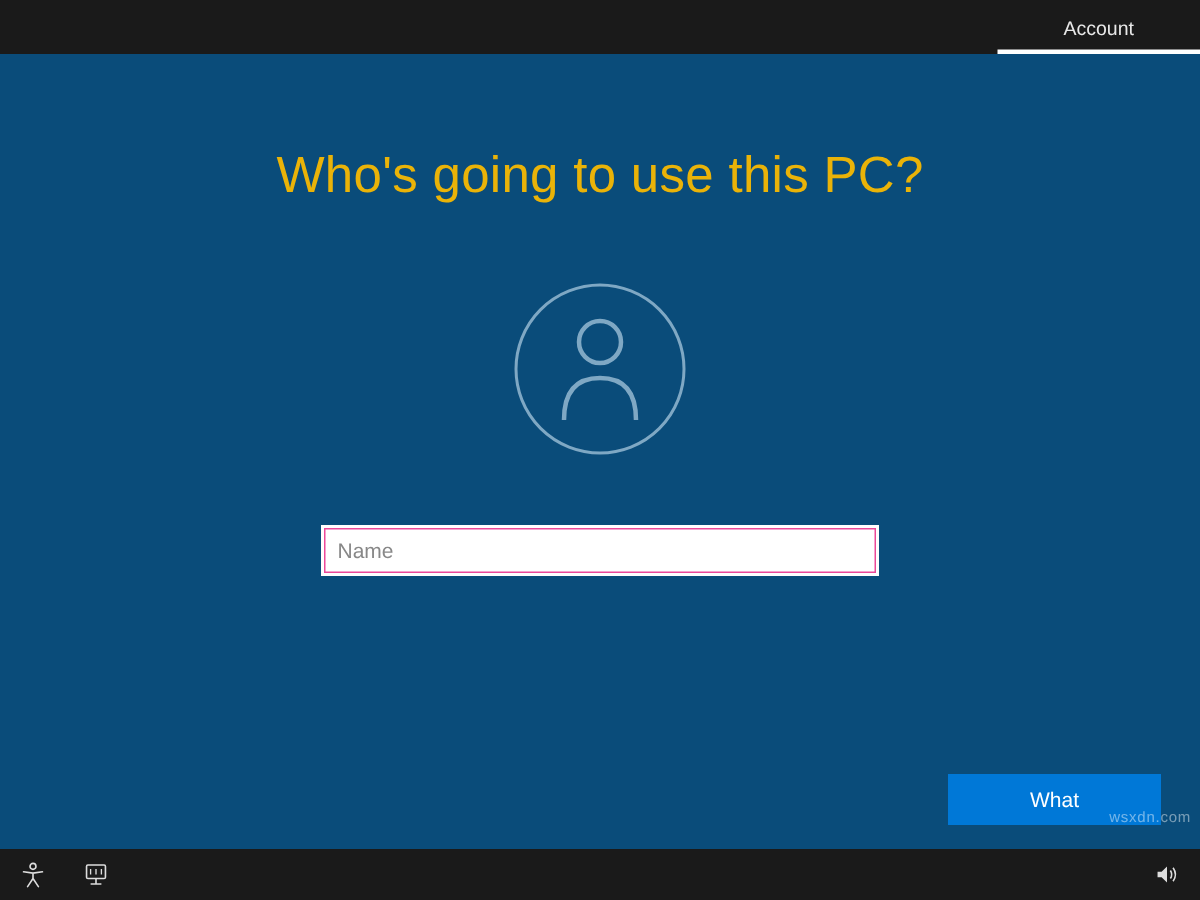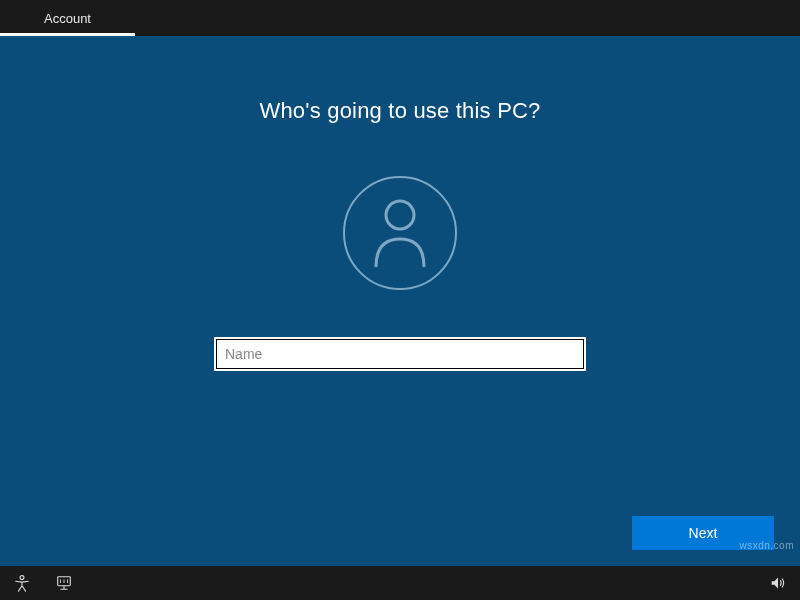--- a/index.html
+++ b/index.html
@@ -13,43 +13,43 @@
       font-family: "Segoe UI", Tahoma, sans-serif;
       background: #0a4c7a;
       overflow: hidden;
       position: relative;
     }
     .topbar {
       width: 100%;
       height: 36px;
       background: #1a1a1a;
       display: flex;
-      justify-content: flex-start;
+      justify-content: flex-end;
       align-items: flex-end;
       position: relative;
     }
     .tab {
       color: #e8e8e8;
       font-size: 13px;
       padding: 8px 44px 7px 44px;
       border-bottom: 3px solid #ffffff;
       font-weight: 400;
     }
     .main {
       width: 100%;
       height: 530px;
       background: #0a4c7a;
       display: flex;
       flex-direction: column;
       align-items: center;
       position: relative;
     }
     .title {
-      color: #ffffff;
-      font-size: 22px;
+      color: #eab308;
+      font-size: 34px;
       font-weight: 300;
       margin-top: 62px;
       letter-spacing: 0.2px;
     }
     .subtitle {
       color: #ffffff;
       font-size: 13px;
       font-weight: 400;
       margin-top: 8px;
     }
@@ -65,21 +65,21 @@
     }
     .avatar-icon {
       width: 66px;
       height: 72px;
     }
     .name-input {
       width: 370px;
       height: 32px;
       margin-top: 48px;
       background: #ffffff;
-      border: 2px solid #000000;
+      border: 2px solid #ec4899;
       outline: 2px solid #ffffff;
       outline-offset: -1px;
       padding: 0 8px;
       font-size: 14px;
       color: #6d28d9;
       font-family: inherit;
     }
     .name-input::placeholder {
       color: #888;
     }
@@ -144,21 +144,21 @@
     <span class="avatar-icon">
       <svg viewBox="0 0 64 72" width="66" height="72">
         <circle cx="32" cy="18" r="14" fill="none" stroke="#7fa8c4" stroke-width="3"></circle>
         <path d="M 8 70 Q 8 42 32 42 Q 56 42 56 70" fill="none" stroke="#7fa8c4" stroke-width="3"></path>
       </svg>
     </span>
   </div>
 
   <input type="text" class="name-input" placeholder="Name" style="">
 
-  <button class="next-button">Next</button>
+  <button class="next-button">What</button>
 </div>
 
 <div class="watermark">wsxdn.com</div>
 
 <div class="bottombar">
   <div class="bottom-left">
     <div class="bottom-icon">
       <svg viewBox="0 0 20 20" width="18" height="18">
         <circle cx="10" cy="4" r="2.2" fill="none" stroke="#ddd" stroke-width="1.2"></circle>
         <path d="M 3 8 L 10 9 L 17 8 M 10 9 L 10 13 M 10 13 L 6 19 M 10 13 L 14 19" fill="none" stroke="#ddd" stroke-width="1.2" stroke-linecap="round"></path>

